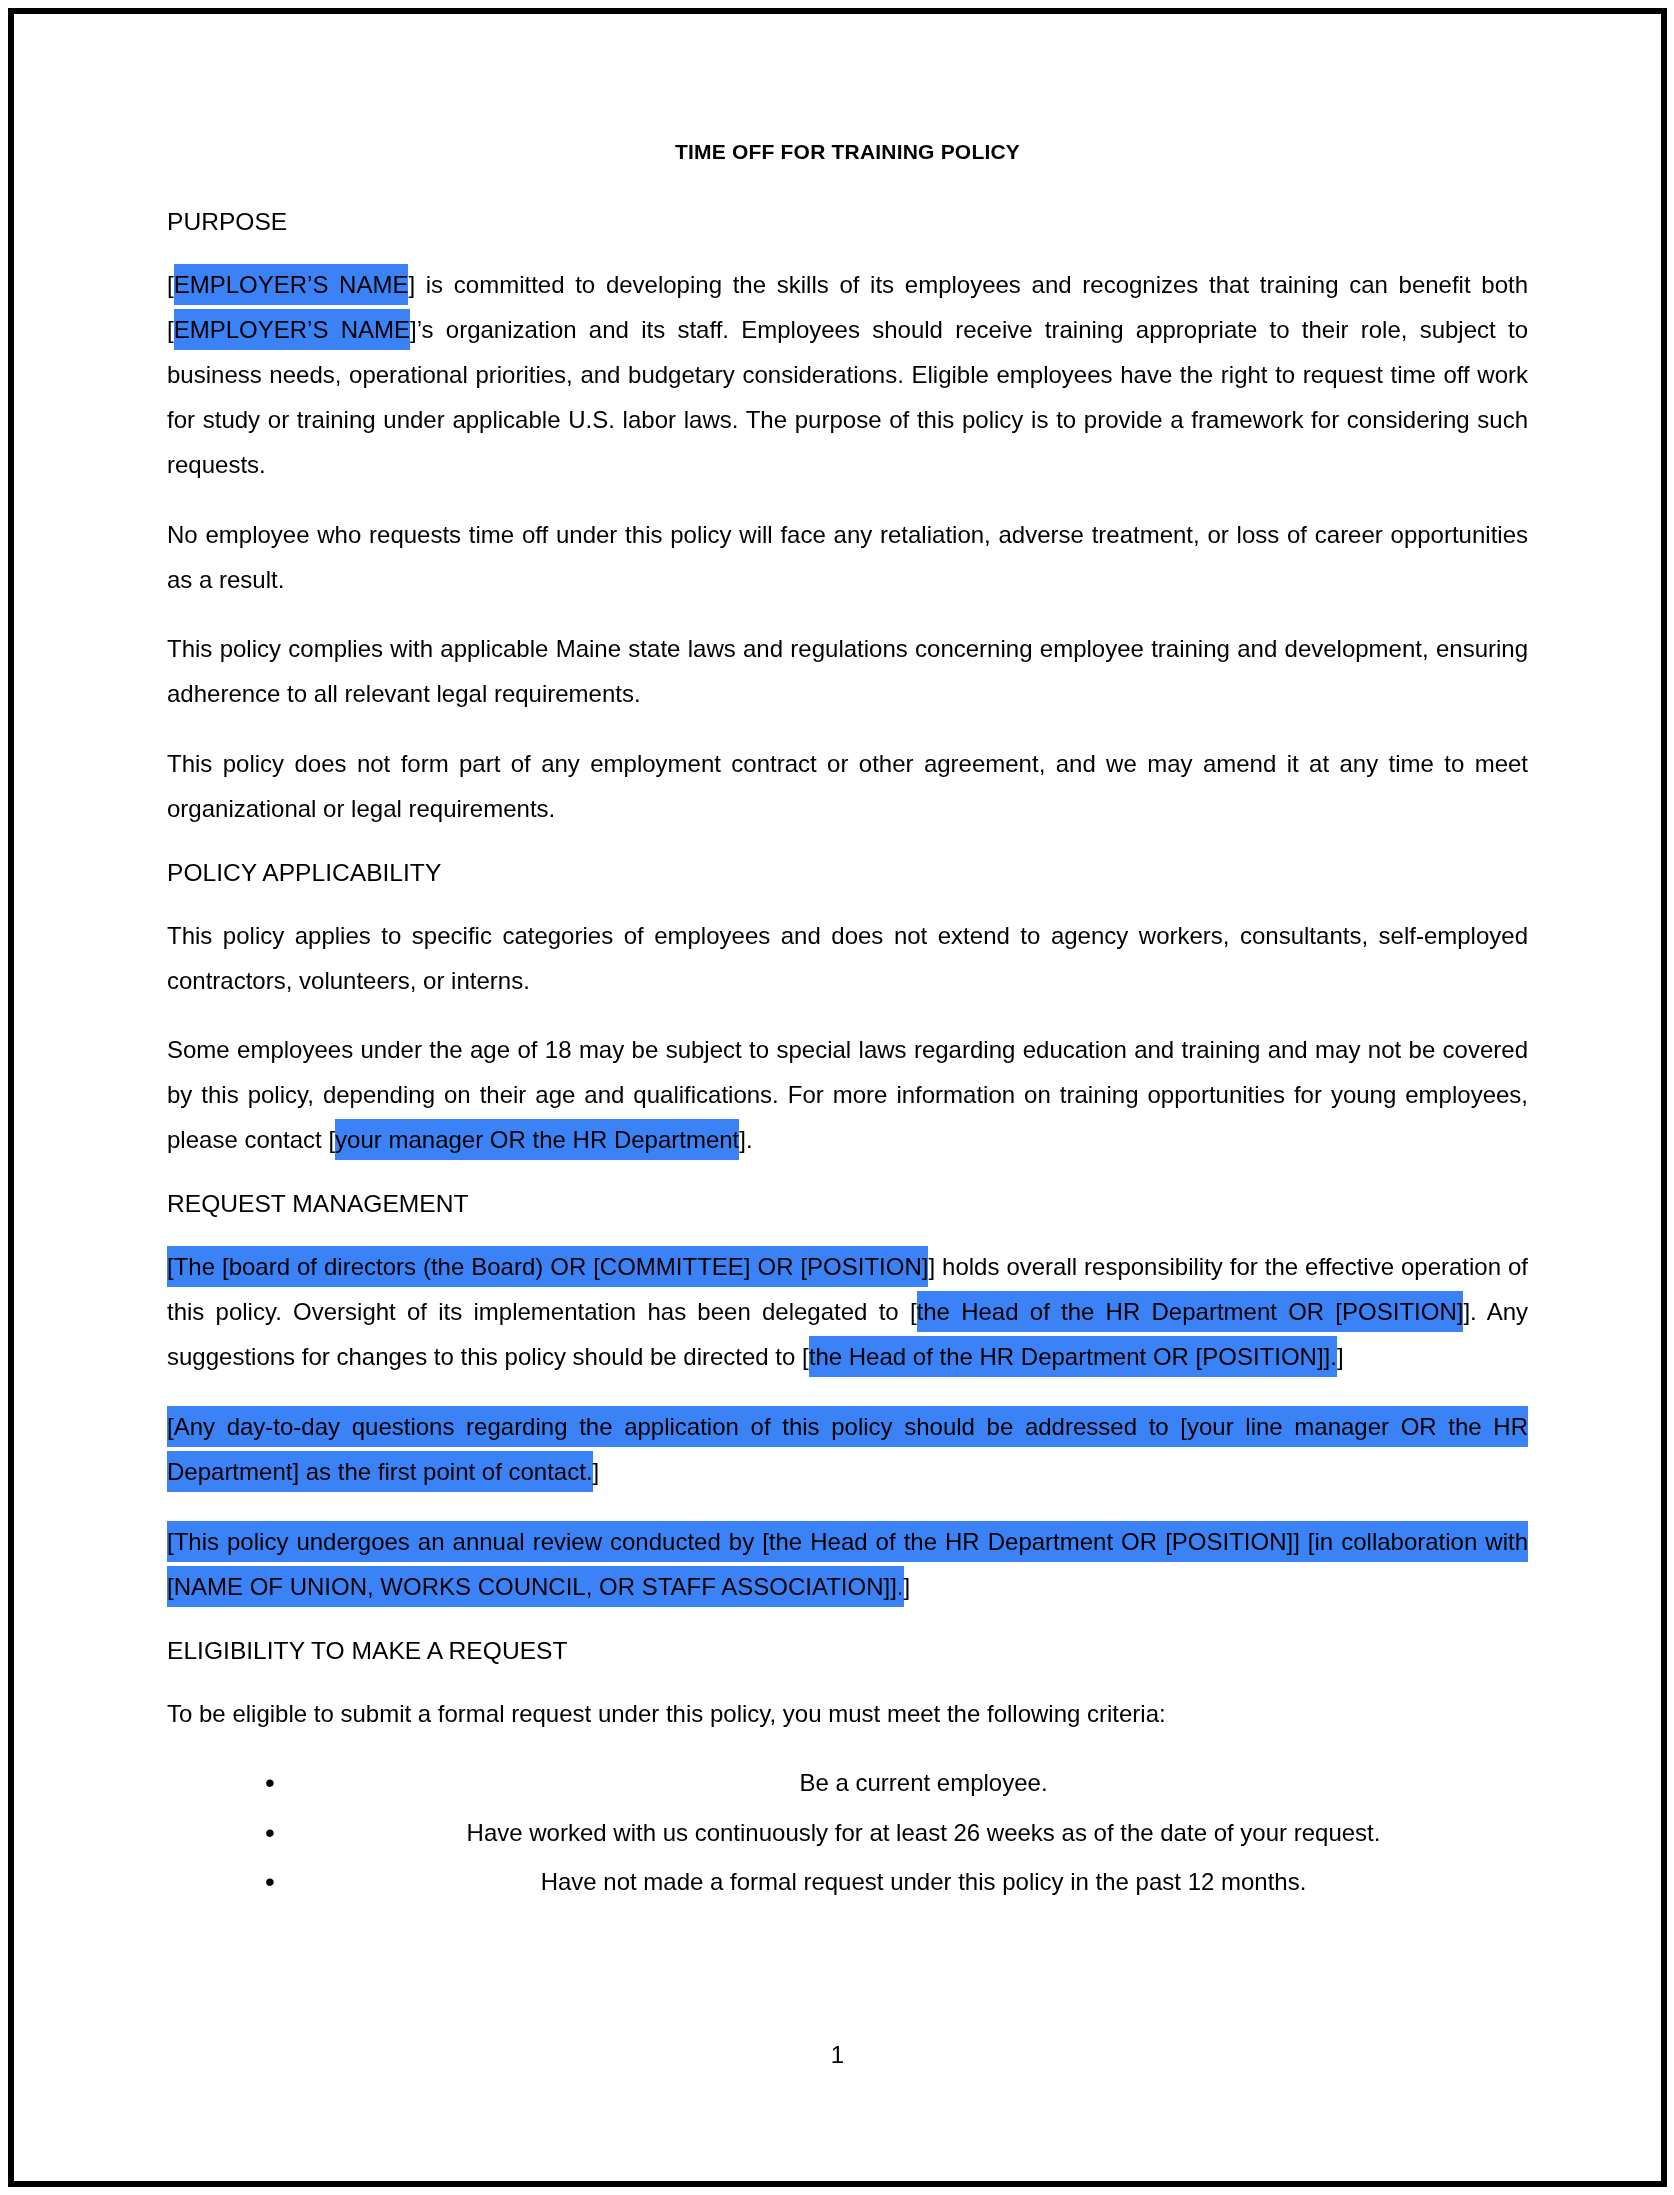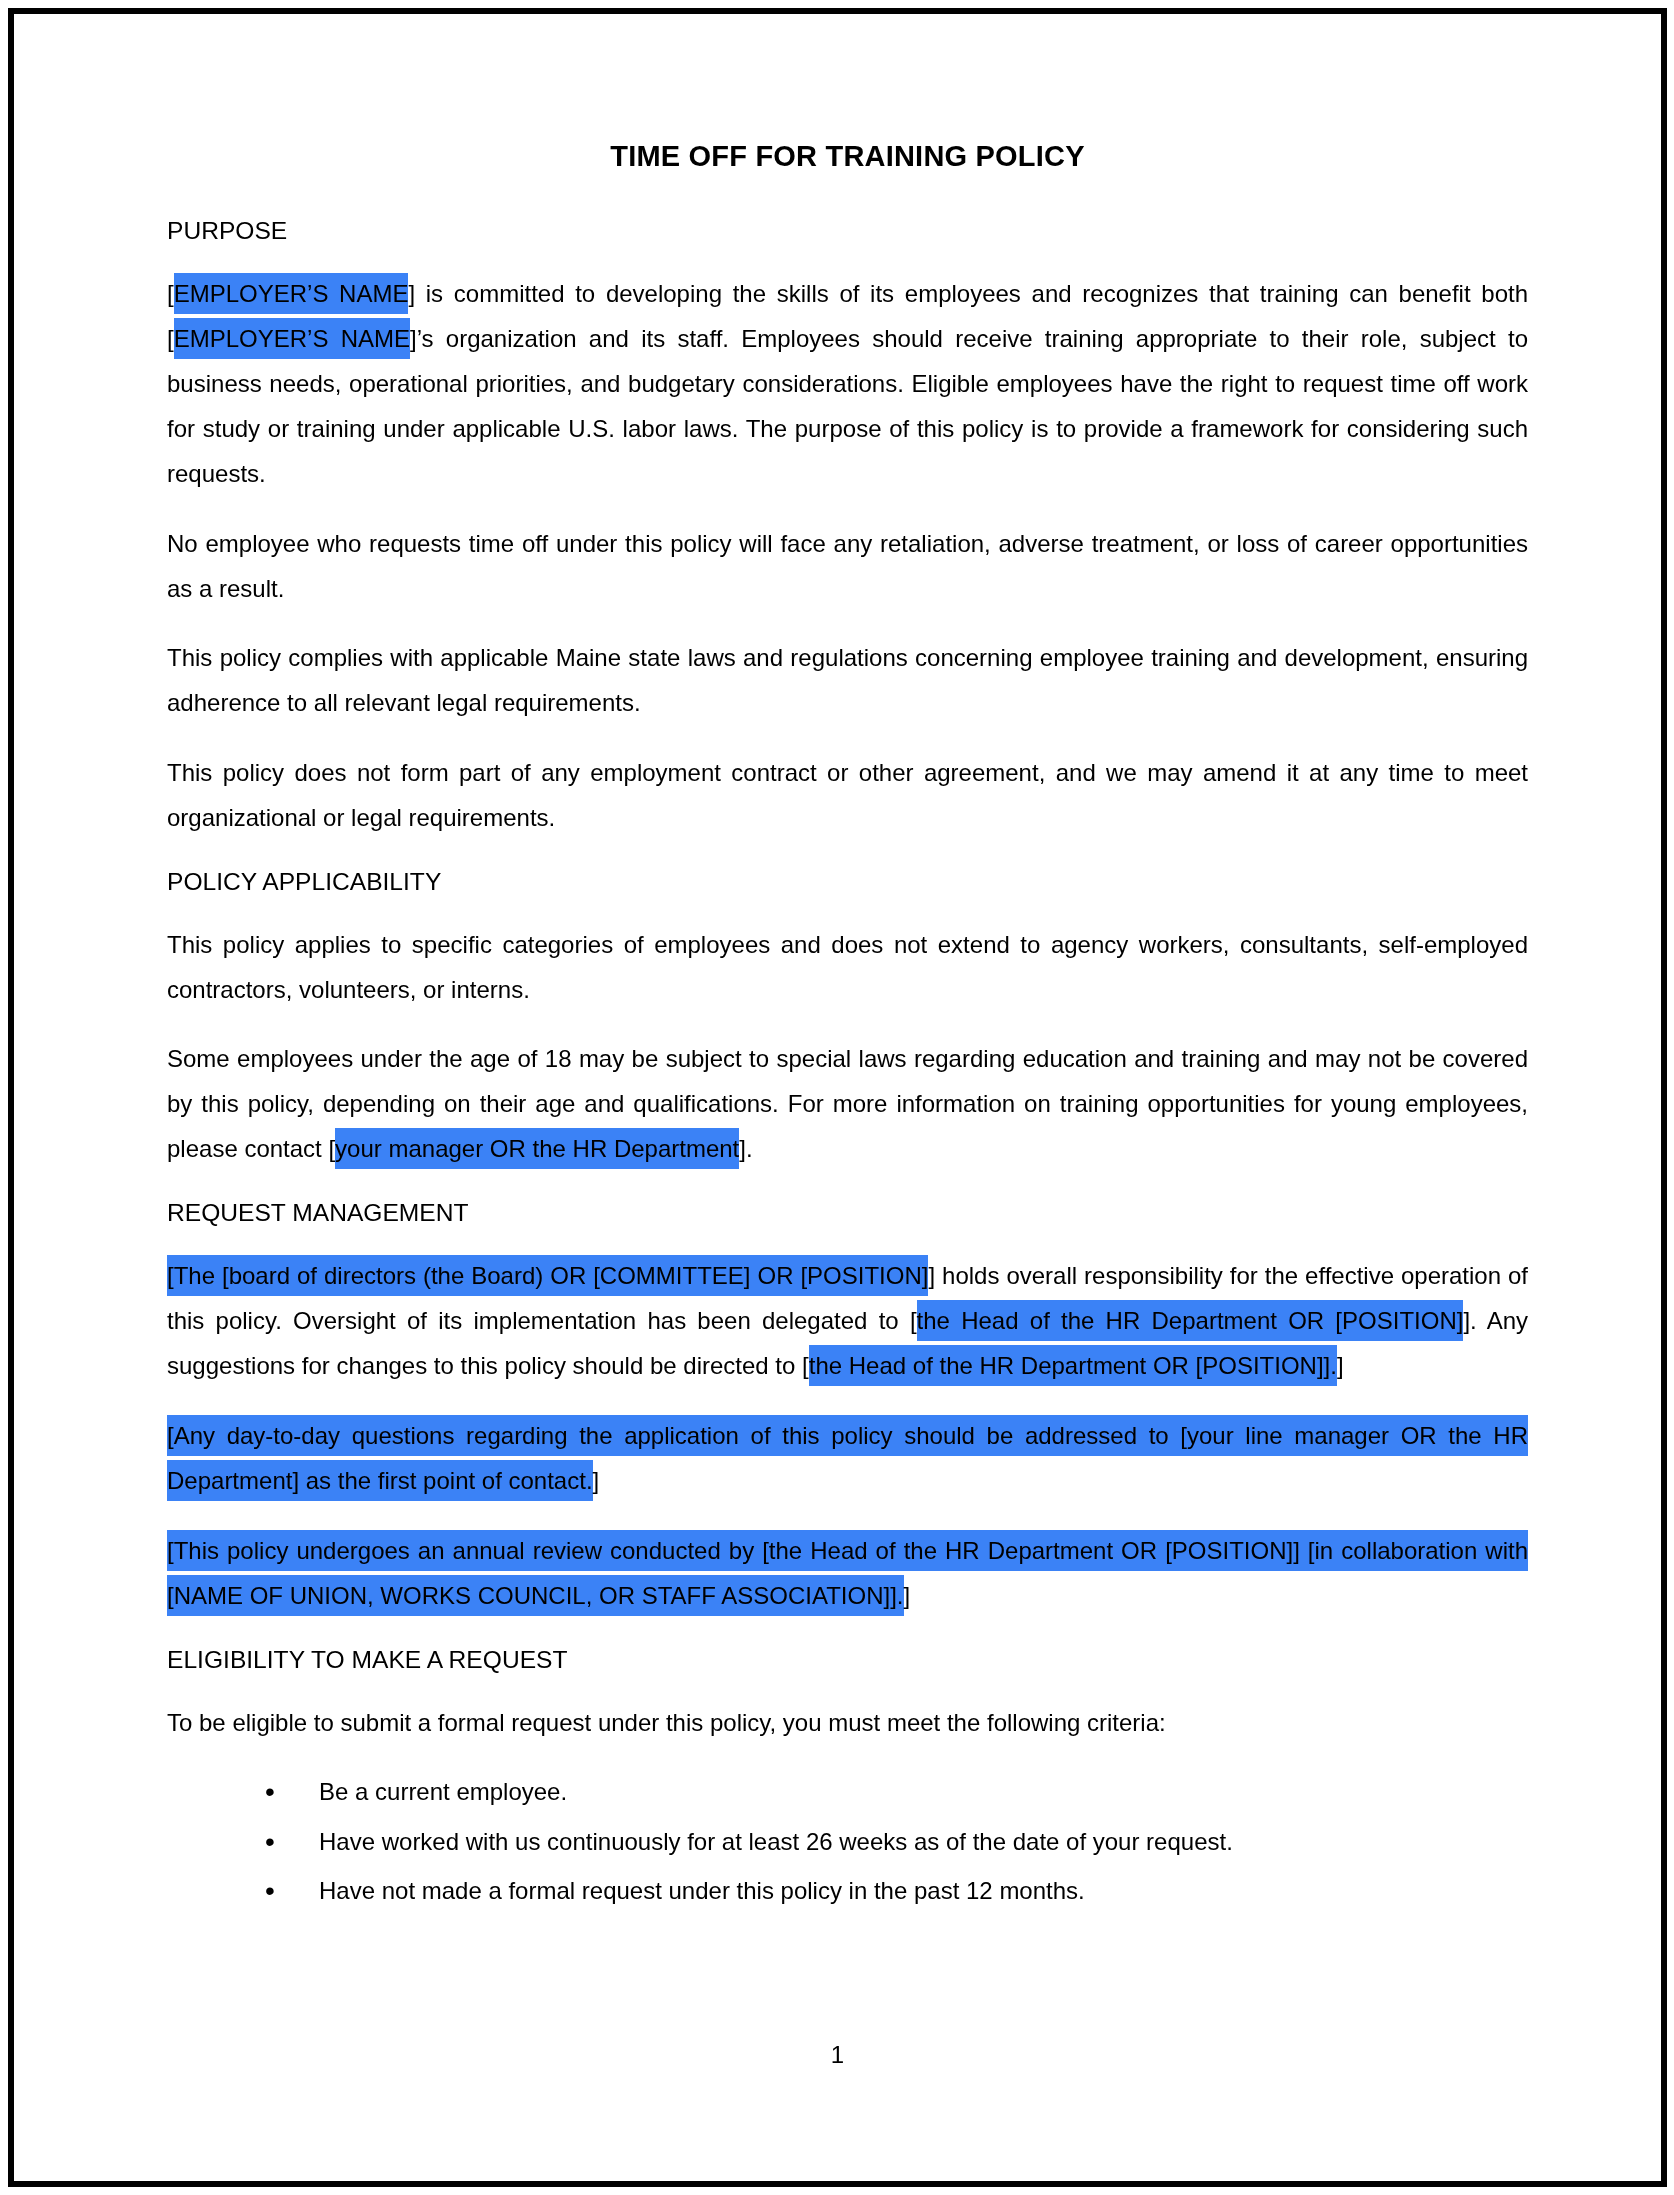--- a/index.html
+++ b/index.html
@@ -16,21 +16,21 @@
     top:8px;left:8px;right:8px;bottom:8px;
     border:6.1px solid #000000;
     pointer-events:none;
   }
   .content{
     position:absolute;
     left:167px;top:140px;
     width:1361px;
   }
   .doc-title{
-    font-size:29px;
+    font-size:21px;
     font-weight:bold;
     text-align:center;
     margin:0 0 44px 0;
     letter-spacing:0.2px;
   }
   .section-heading{
     font-size:24.6px;
     font-weight:normal;
     margin:28px 0 26px 0;
   }
@@ -42,20 +42,21 @@
     margin:0 0 24.6px 0;
   }
   .hl{
     background:#3b82f6;
     padding:7px 0;
   }
   ul.bullets{
     list-style:none;
     margin:8.8px 0 0 0;
     padding:0 0 0 98px;
+    text-align:center;
   }
   ul.bullets li{
     position:relative;
     padding-left:54px;
     font-size:24px;
     line-height:46px;
     margin-bottom:3.5px;
   }
   ul.bullets li::before{
     content:"\2022";

